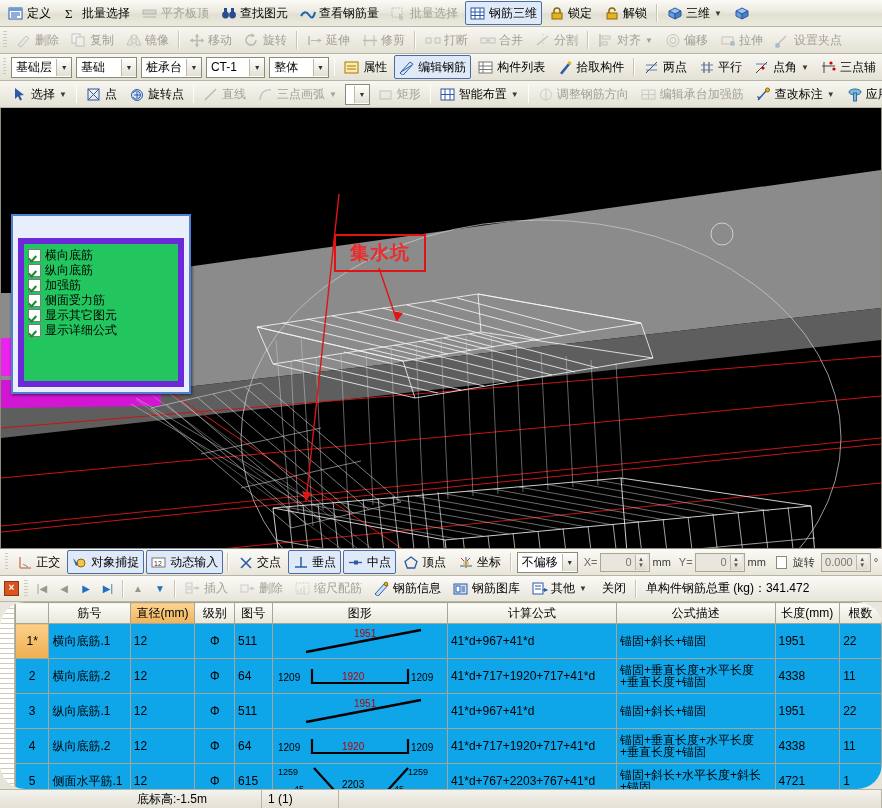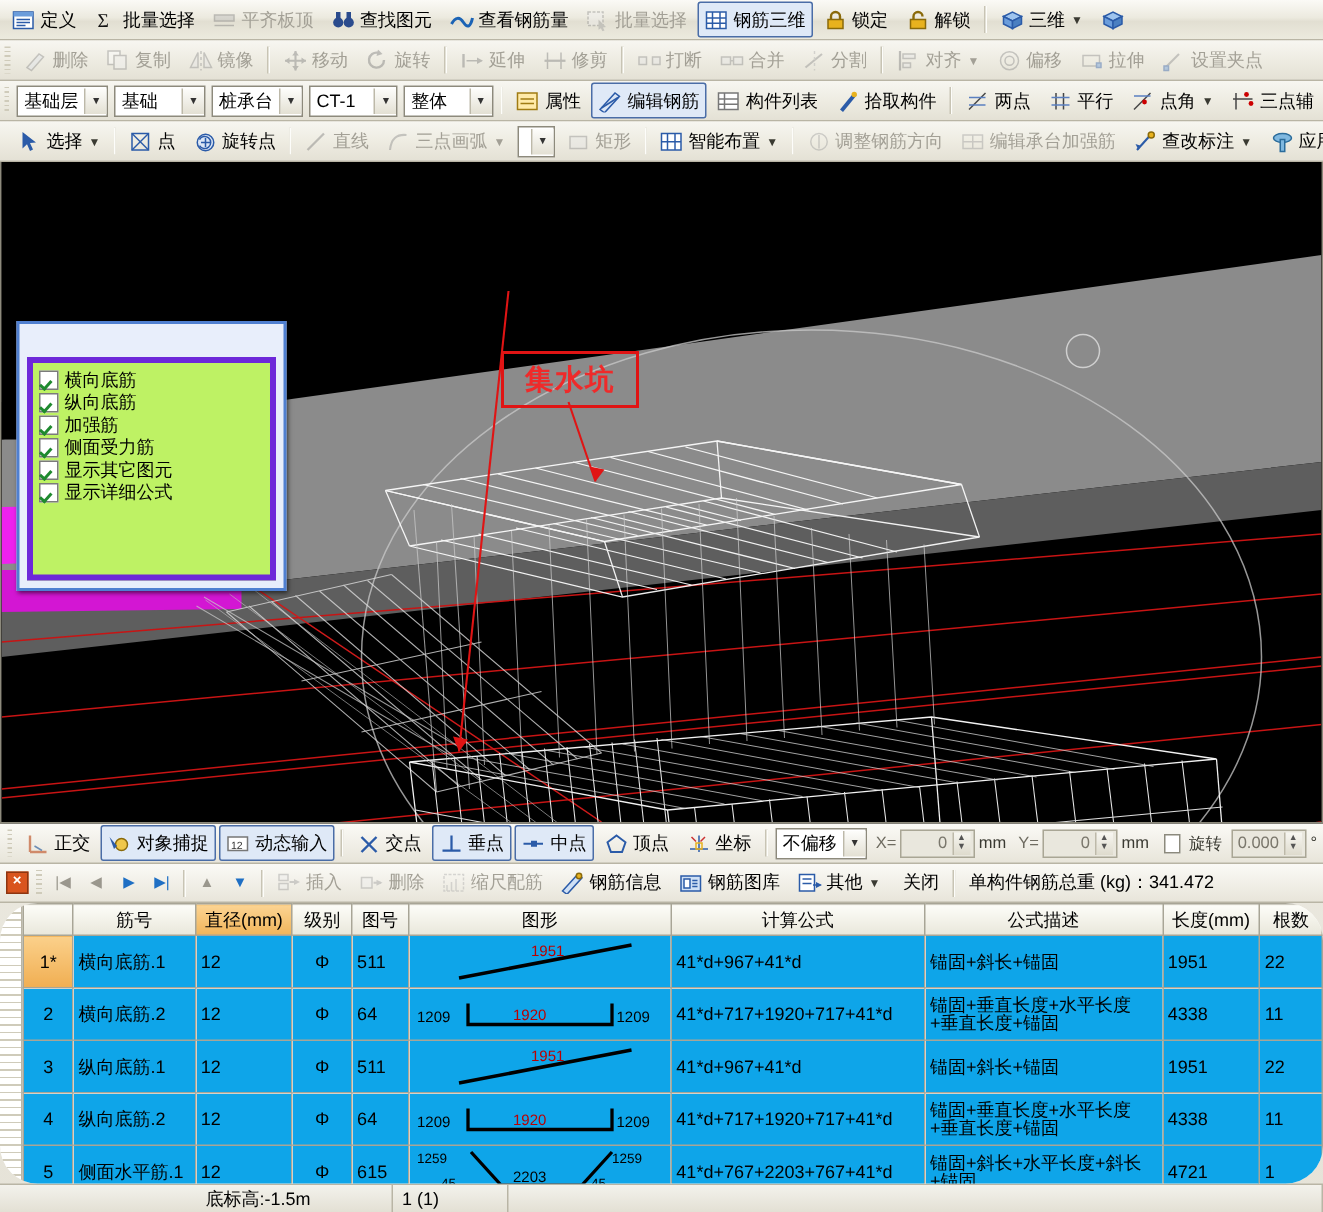--- a/index.html
+++ b/index.html
@@ -44,21 +44,21 @@
   .view{position:relative;flex:0 0 440px;background:#000;overflow:hidden;
         border:1px solid #8d8a7c;border-top:0;}
   .view svg{position:absolute;left:0;top:0;}
 
   
   .panel{position:absolute;left:10px;top:106px;width:176px;height:176px;
          border:2px solid #4f7fd0;background:#e8eefb;z-index:30;
          box-shadow:1px 1px 3px rgba(0,0,0,.6);}
   .panel .ph{height:17px;background:linear-gradient(#7fa6e3,#4c78c8);
              color:#fff;font-weight:bold;font-size:12px;padding:1px 0 0 5px;letter-spacing:0px;}
-  .panel .pb{position:absolute;left:5px;top:22px;right:5px;bottom:5px;background:#bef264;border:4px solid #6d28d9;
+  .panel .pb{position:absolute;left:5px;top:22px;right:5px;bottom:5px;background:#22c55e;border:6px solid #6d28d9;
              padding:4px 0 0 4px;overflow:hidden;}
   .chk{display:flex;align-items:center;height:15px;font-size:12px;color:#000;}
   .cbx{width:11px;height:11px;border:1px solid #7b7b7b;background:#fff;margin-right:4px;
        position:relative;flex:0 0 11px;}
   .cbx.on:after{content:"";position:absolute;left:1px;top:4px;width:3px;height:6px;
        border:solid #1f8a2f;border-width:0 2px 2px 0;transform:rotate(42deg);}
 
   
   .anno{position:absolute;left:333px;top:126px;width:88px;height:34px;border:2px solid #e01414;
         color:#ef2a2a;font-size:19px;font-weight:bold;display:flex;align-items:center;

